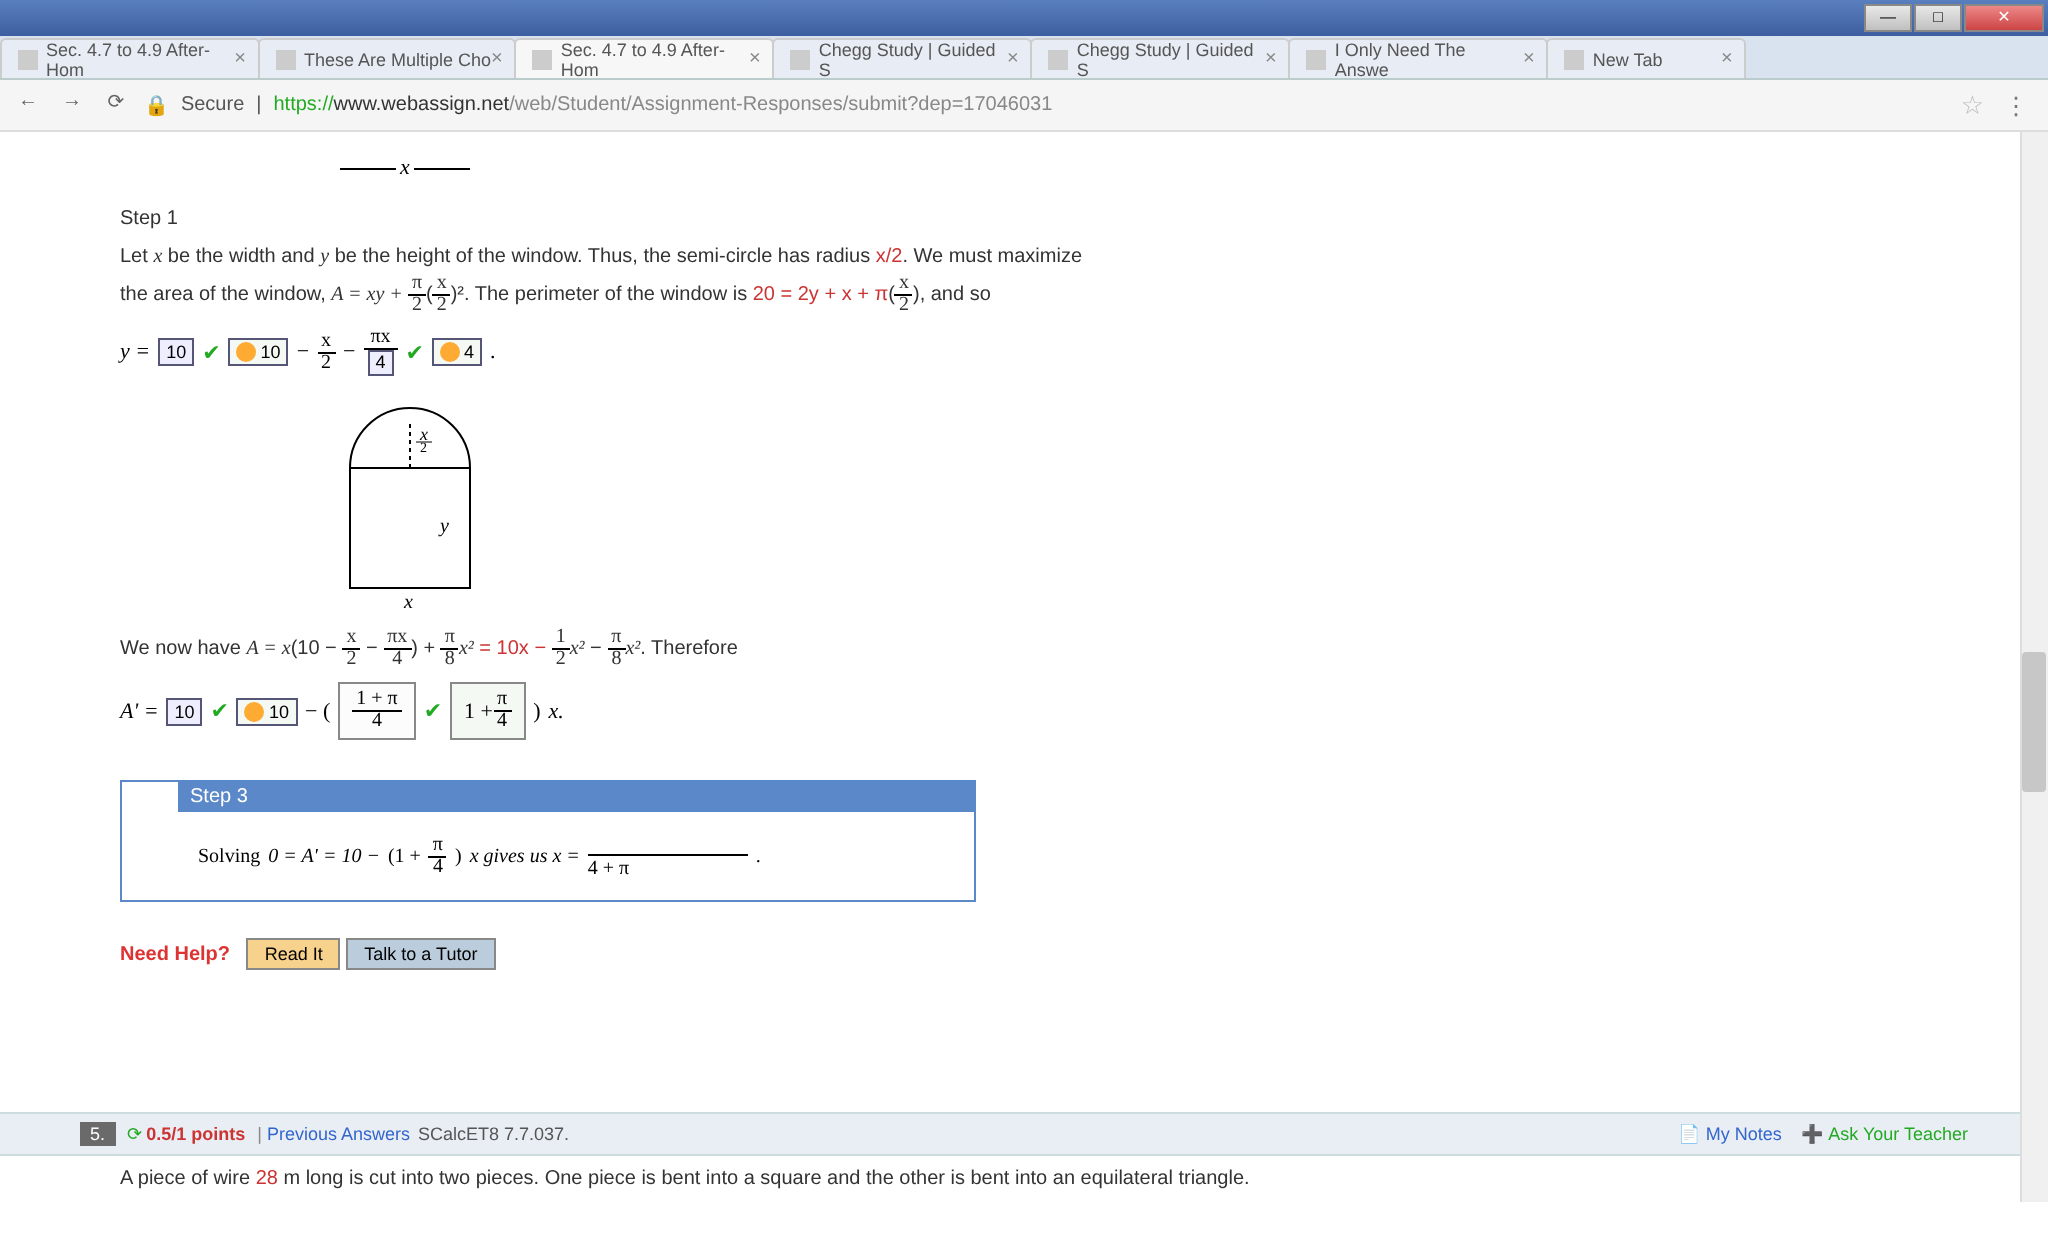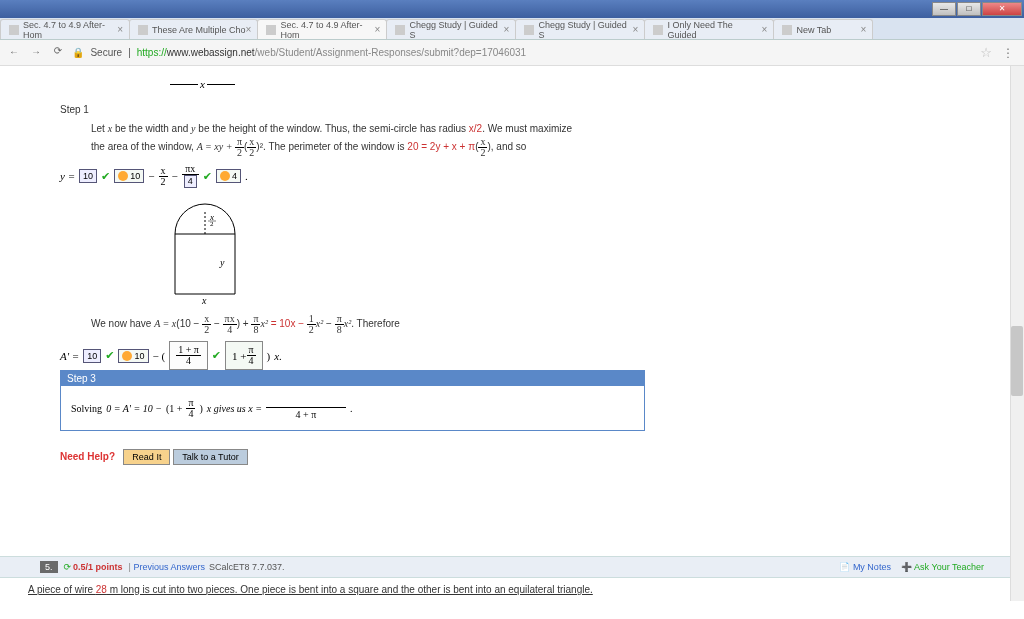--- a/index.html
+++ b/index.html
@@ -31,47 +31,47 @@
 
 .page { padding: 6px 40px 0 60px; position: relative; height: 535px; overflow: hidden; }
 .diagram-top { height: 24px; display: flex; align-items: center; margin-left: 110px; }
 .dim-arrow { display: inline-flex; align-items: center; font-style: italic; font-family: 'Times New Roman', serif; font-size: 11px; }
 .dim-arrow::before, .dim-arrow::after { content:''; display:inline-block; width:28px; border-top:1px solid #000; }
 .dim-arrow::before { margin-right:2px; }
 .dim-arrow::after { margin-left:2px; }
 
 .step { margin-top: 8px; }
 .step-label { font-size: 10px; color: #333; margin-bottom: 6px; }
-.prose { font-size: 10px; color: #333; line-height: 1.6; margin-left: 31px; }
+.prose { font-size: 10px; color: #333; line-height: 1.6; }
 .prose i { font-family: 'Times New Roman', serif; font-style: italic; }
 .red { color: #c33; }
 .frac { display: inline-block; text-align: center; vertical-align: middle; font-family: 'Times New Roman', serif; font-size: 10px; line-height: 1; }
 .frac .n { border-bottom: 1px solid #000; padding: 0 2px; display: block; }
 .frac .d { padding: 0 2px; display: block; }
 
 
 .eqline { display: flex; align-items: center; gap: 4px; margin-top: 6px; font-family: 'Times New Roman', serif; font-size: 11px; }
 .ans { display: inline-flex; align-items: center; background: #eef; border: 1px solid #557; padding: 1px 3px; gap: 2px; font-size: 9px; font-family: Arial; }
 .ans.ok { background: #f4f9f4; }
 .check { color: #2a2; font-size: 11px; }
 .target { width: 10px; height: 10px; background: #fa3; border-radius: 50%; display: inline-block; }
 .bigblank { display:inline-flex; align-items:center; border:1px solid #888; background:#fcfcfc; padding:3px 6px; font-family:'Times New Roman',serif; }
 
 
 .figure { margin: 8px 0 0 100px; }
 svg.windowshape { display: block; }
 
 
-.step3box { border: 1px solid #5a88c8; margin-top: 0; width: 585px; }
+.step3box { border: 1px solid #5a88c8; margin-top: 20px; width: 428px; padding-left: 28px; }
 .step3hdr { background: #5a88c8; color: #fff; font-size: 10px; padding: 2px 6px; }
 .step3body { padding: 10px; font-size: 10px; }
 .solveline { display:flex; align-items:center; gap:4px; font-family:'Times New Roman',serif; }
 .solveblank { display:inline-block; vertical-align:middle; }
 .solveblank .n { border-bottom:1px solid #000; width:80px; height:12px; display:block; }
-.solveblank .d { width:80px; text-align:center; display:block; padding-top:1px; }
+.solveblank .d { width:80px; text-align:left; display:block; padding-top:1px; }
 
 .btnrow { margin-top: 12px; display: flex; gap: 4px; }
 .gbtn { font-size: 9px; padding: 1px 6px; background: #e7e7e7; border: 1px solid #888; }
 .gbtn.disabled { color: #888; }
 
 .helpline { margin-top: 18px; font-size: 10px; }
 .helpline .nh { color: #d33; font-weight: bold; }
 .hbtn { font-size: 9px; padding: 2px 8px; border: 1px solid #888; display:inline-block; }
 .hbtn.read { background: #f7d28c; }
 .hbtn.talk { background: #bcd; }
@@ -79,21 +79,21 @@
 
 .nextprob { position: absolute; left: 0; bottom: 0; width: 100%; }
 .probhdr { background: #e9eef5; border-top: 1px solid #cdd; border-bottom: 1px solid #cdd; padding: 4px 40px; display: flex; align-items: center; font-size: 9px; }
 .qn { background: #6a6a6a; color:#fff; padding:1px 5px; margin-right:6px; }
 .pts { color: #c33; margin-right: 6px; font-weight: bold; }
 .prev { color: #36c; margin-right: 4px; }
 .src { color: #555; }
 .hdr-right { margin-left:auto; display:flex; gap:10px; }
 .mynotes { color:#36c; }
 .ask { color:#2a2; }
-.probtext { padding: 6px 28px; font-size: 10px; color:#333;text-decoration:underline; }
+.probtext { padding: 6px 60px; font-size: 10px; color:#333; }
 
 .scrollbar { position: fixed; right: 0; top: 66px; width: 14px; height: 535px; background: #f0f0f0; border-left:1px solid #ddd; }
 .scrollthumb { position: absolute; right:1px; width:12px; height:70px; top:260px; background:#c7c7c7; border-radius:2px; }
 </style>
 </head>
 <body>
 
 <div class="titlebar">
   <div class="win-btns">
     <div class="win-btn">—</div>
@@ -123,21 +123,21 @@
       <span>Chegg Study | Guided S</span>
       <span class="x">×</span>
     </div>
   <div class="tab">
       <span class="favicon"></span>
       <span>Chegg Study | Guided S</span>
       <span class="x">×</span>
     </div>
   <div class="tab">
       <span class="favicon"></span>
-      <span>I Only Need The Guided</span>
+      <span>I Only Need The Answe</span>
       <span class="x">×</span>
     </div>
   <div class="tab">
       <span class="favicon"></span>
       <span>New Tab</span>
       <span class="x">×</span>
     </div>
 </div>
 
 <div class="addrbar">

